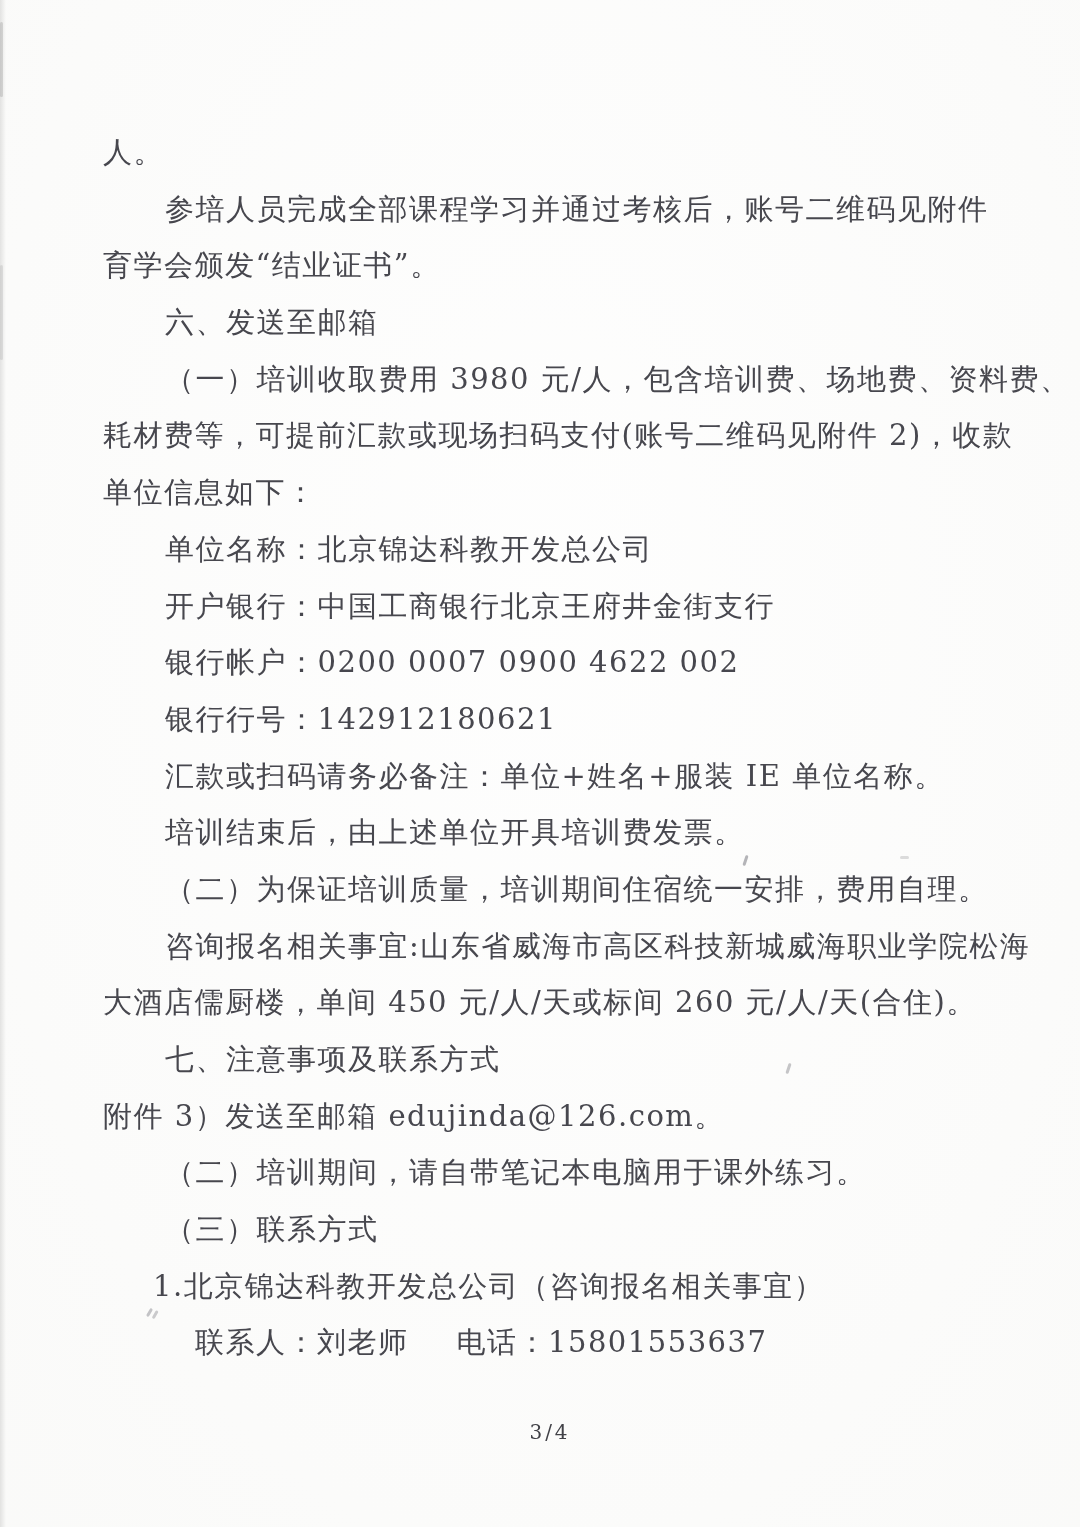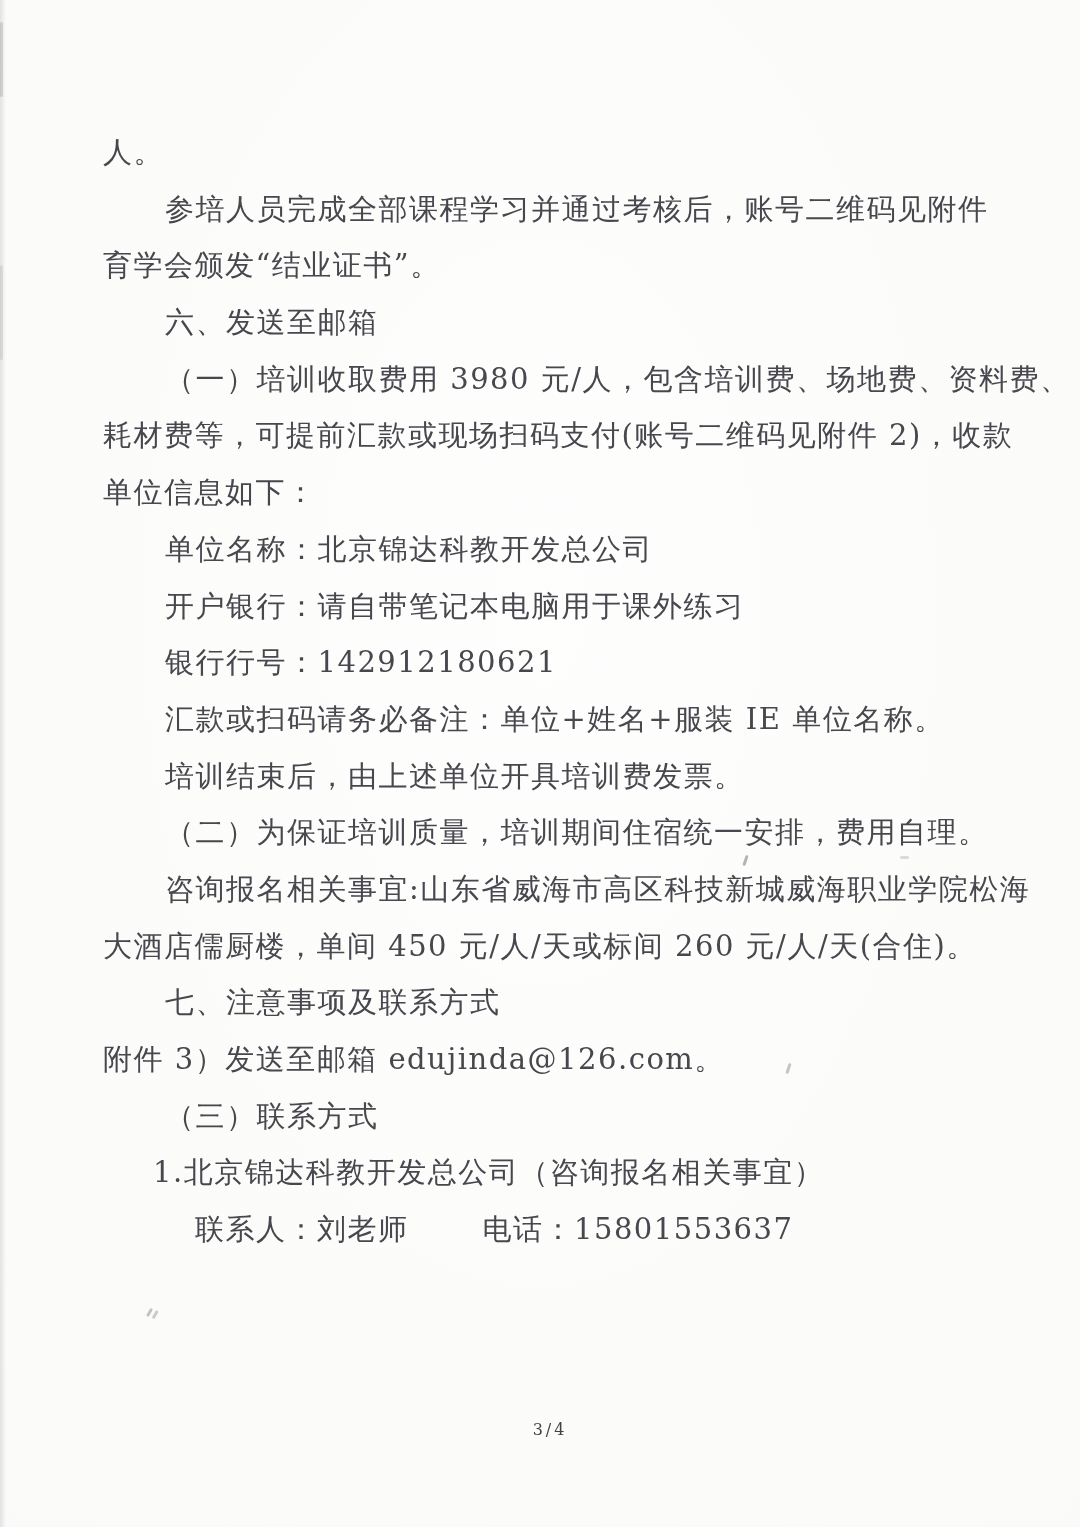--- a/index.html
+++ b/index.html
@@ -46,31 +46,31 @@
   }
   .line {
     height: 56.7px;
     line-height: 56.7px;
     white-space: nowrap;
   }
   .ind0 { padding-left: 0; }
   .ind1 { padding-left: 62px; }
   .ind2 { padding-left: 50px; }
   .ind3 { padding-left: 92px; }
-  .seg2 { margin-left: 74px; }
+  .seg2 { margin-left: 48px; }
   .page-footer {
     position: absolute;
     left: 0;
     top: 1420px;
     width: 100%;
     box-sizing: border-box;
     padding-left: 20px;
     text-align: center;
     font-family: "DejaVu Serif", "Liberation Serif", serif;
-    font-size: 16px;
+    font-size: 20px;
     letter-spacing: 3px;
     color: #414147;
   }
   
   .speck {
     position: absolute;
     background: #8d8d93;
     opacity: 0.65;
   }
   .speck-tick {
@@ -102,29 +102,31 @@
 
   <div class="content">
     <div class="line ind0"><span>人。</span></div>
     <div class="line ind1"><span>参培人员完成全部课程学习并通过考核后，账号二维码见附件</span></div>
     <div class="line ind0"><span>育学会颁发“结业证书”。</span></div>
     <div class="line ind1"><span>六、发送至邮箱</span></div>
     <div class="line ind1"><span>（一）培训收取费用 3980 元/人，包含培训费、场地费、资料费、</span></div>
     <div class="line ind0"><span>耗材费等，可提前汇款或现场扫码支付(账号二维码见附件 2)，收款</span></div>
     <div class="line ind0"><span>单位信息如下：</span></div>
     <div class="line ind1"><span>单位名称：北京锦达科教开发总公司</span></div>
-    <div class="line ind1"><span>开户银行：请自带笔记本电脑用于课外练习</span></div>
+    <div class="line ind1"><span>开户银行：中国工商银行北京王府井金街支行</span></div>
+    <div class="line ind1"><span>银行帐户：0200 0007 0900 4622 002</span></div>
     <div class="line ind1"><span>银行行号：142912180621</span></div>
     <div class="line ind1"><span>汇款或扫码请务必备注：单位+姓名+服装 IE 单位名称。</span></div>
     <div class="line ind1"><span>培训结束后，由上述单位开具培训费发票。</span></div>
     <div class="line ind1"><span>（二）为保证培训质量，培训期间住宿统一安排，费用自理。</span></div>
     <div class="line ind1"><span>咨询报名相关事宜:山东省威海市高区科技新城威海职业学院松海</span></div>
     <div class="line ind0"><span>大酒店儒厨楼，单间 450 元/人/天或标间 260 元/人/天(合住)。</span></div>
     <div class="line ind1"><span>七、注意事项及联系方式</span></div>
     <div class="line ind0"><span>附件 3）发送至邮箱 edujinda@126.com。</span></div>
+    <div class="line ind1"><span>（二）培训期间，请自带笔记本电脑用于课外练习。</span></div>
     <div class="line ind1"><span>（三）联系方式</span></div>
     <div class="line ind2"><span>1.北京锦达科教开发总公司（咨询报名相关事宜）</span></div>
     <div class="line ind3"><span>联系人：刘老师</span><span class="seg2">电话：15801553637</span></div>
   </div>
 
   <div class="page-footer">3/4</div>
 
   <div class="speck speck-tick" style="left:744px; top:855px;"></div>
   <div class="speck speck-tick" style="left:787px; top:1063px; opacity:.5;"></div>
   <div class="speck speck-dquote" style="left:148px; top:1308px;"></div>

